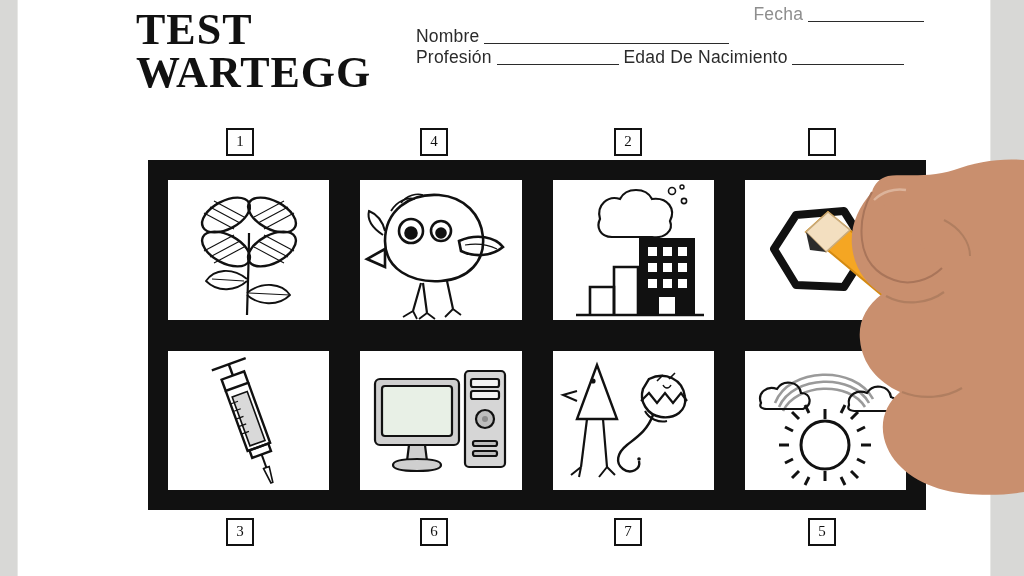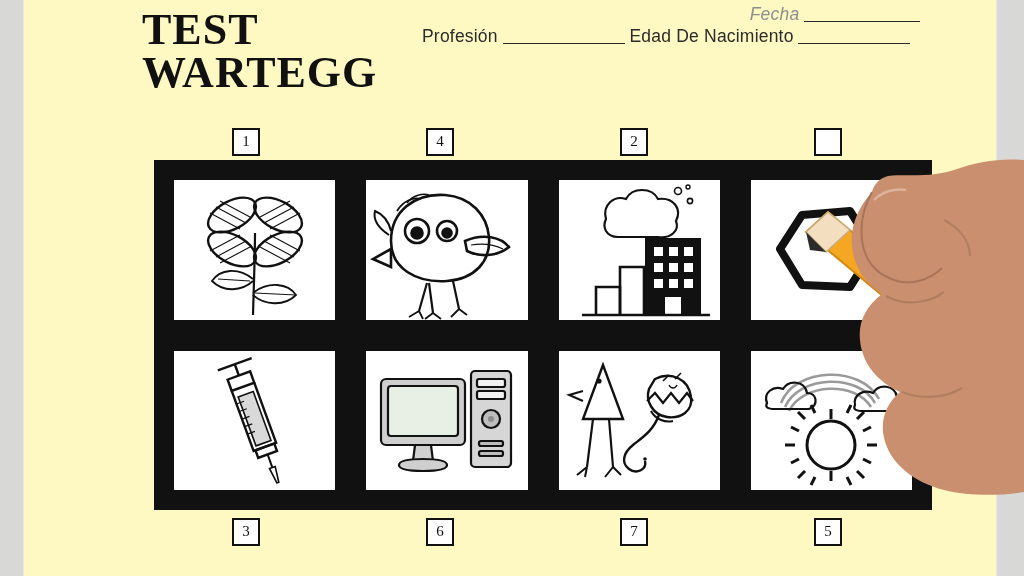--- a/index.html
+++ b/index.html
@@ -4,22 +4,22 @@
 <style>
   html,body{margin:0;padding:0;}
   body{
     width:1024px;height:576px;overflow:hidden;
     background:#d8d8d6;
     font-family:"Liberation Sans", sans-serif;
     position:relative;
   }
   
   #sheet{
-    position:absolute;left:24px;top:0;width:972px;height:576px;
-    background:#fef9c3;
+    position:absolute;left:18px;top:0;width:972px;height:576px;
+    background:#ffffff;
     box-shadow:0 0 0 1px #e7e7e5;
   }
   
   #title{
     position:absolute;left:118px;top:8px;width:290px;
     font-family:"Liberation Serif", serif;
     font-weight:bold;font-size:44px;line-height:0.98;
     letter-spacing:1px;color:#111;
   }
   #title .l2{display:block;font-family:Liberation Serif, serif;}
@@ -27,21 +27,21 @@
     position:absolute;left:398px;top:26px;width:510px;
     font-size:17.5px;color:#2b2b2b;
   }
   #form .row{position:relative;height:21px;white-space:nowrap;}
   #form .lbl{letter-spacing:.2px;}
   #form .line{
     display:inline-block;border-bottom:1.6px solid #2b2b2b;
     height:14px;vertical-align:-2px;
   }
   #fecha-wrap{
-    position:absolute;left:318px;top:-22px;width:190px;text-align:center;font-style:italic;
+    position:absolute;left:318px;top:-22px;width:190px;text-align:right;
   }
   #fecha-wrap .lbl{color:#8e8e8e;}
   #fecha-wrap .line{width:116px;}
 
   
   .numrow{position:absolute;left:130px;width:770px;height:26px;}
   .numrow.top{top:128px;}
   .numrow.bottom{top:518px;}
   .numbox{
     position:absolute;width:24px;height:24px;
@@ -88,20 +88,24 @@
     <span class="l2">WARTEGG</span>
   </div>
 
   <div id="form">
 
     <div id="fecha-wrap">
       <span class="lbl">Fecha</span>
       <span class="line"></span>
     </div>
 
+    <div class="row">
+      <span class="lbl">Nombre</span>
+      <span class="line" style="width:245px"></span>
+    </div>
 
 
     <div class="row">
       <span class="lbl">Profesión</span>
       <span class="line" style="width:122px"></span>
       <span class="lbl">Edad De Nacimiento</span>
       <span class="line" style="width:112px"></span>
     </div>
   </div>
 

